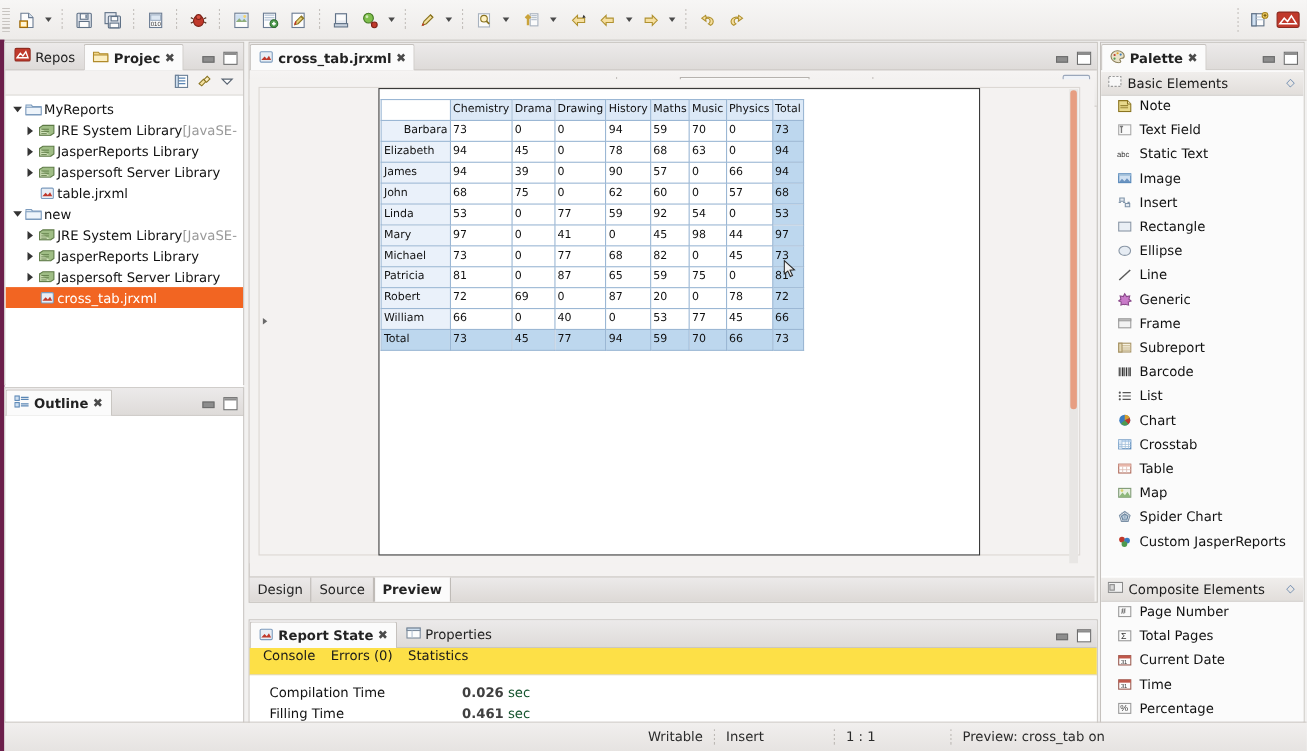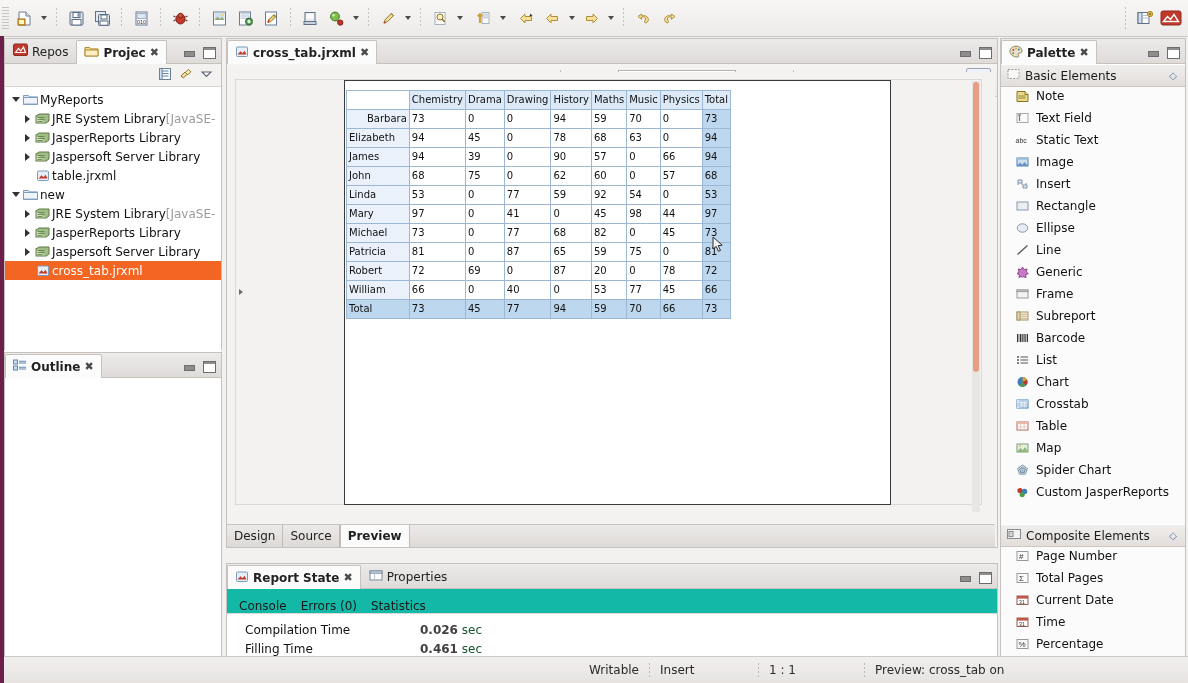--- a/index.html
+++ b/index.html
@@ -121,22 +121,22 @@
   
   .ed-modes{position:absolute;left:0;bottom:0;height:22px;width:768px;
     background:linear-gradient(to bottom,#eceaea,#ddd9d6);border-top:1px solid #c7c3bf;
     display:flex;align-items:stretch;}
   .mode{display:flex;align-items:center;padding:0 7px;font-size:12px;color:#222;
     border-right:1px solid #bfbbb7;}
   .mode.active{background:#fbfbfb;font-weight:bold;border-left:1px solid #bfbbb7;}
 
   
   #reportstate{left:226px;top:550px;width:770px;height:105px;border:1px solid #c5c1bd;margin-top:13px;}
-  .rs-subtabs{height:24px;background:#14b8a6;border-bottom:1px solid #ddd9d5;
-    display:flex;align-items:flex-end;gap:14px;padding-left:12px;font-size:12px;color:#1a1a1a;}
+  .rs-subtabs{height:24px;background:#fde047;border-bottom:1px solid #ddd9d5;
+    display:flex;align-items:flex-start;gap:14px;padding-left:12px;font-size:12px;color:#1a1a1a;}
   .rs-body{height:calc(100% - 48px);background:#fff;padding:6px 0 0 18px;}
   .rs-line{display:flex;align-items:center;height:19px;font-size:12px;}
   .rs-key{width:175px;color:#111;}
   .rs-val b{color:#404040;}
   .rs-val span{color:#14532d;}
 
   
   #palette{left:1000px;top:38px;width:184px;height:617px;border:1px solid #c5c1bd;}
   .pal-scroll{height:calc(100% - 24px);background:#fbfbfb;position:relative;overflow:hidden;}
   .pal-group{height:21px;display:flex;align-items:center;gap:5px;padding:0 6px;

